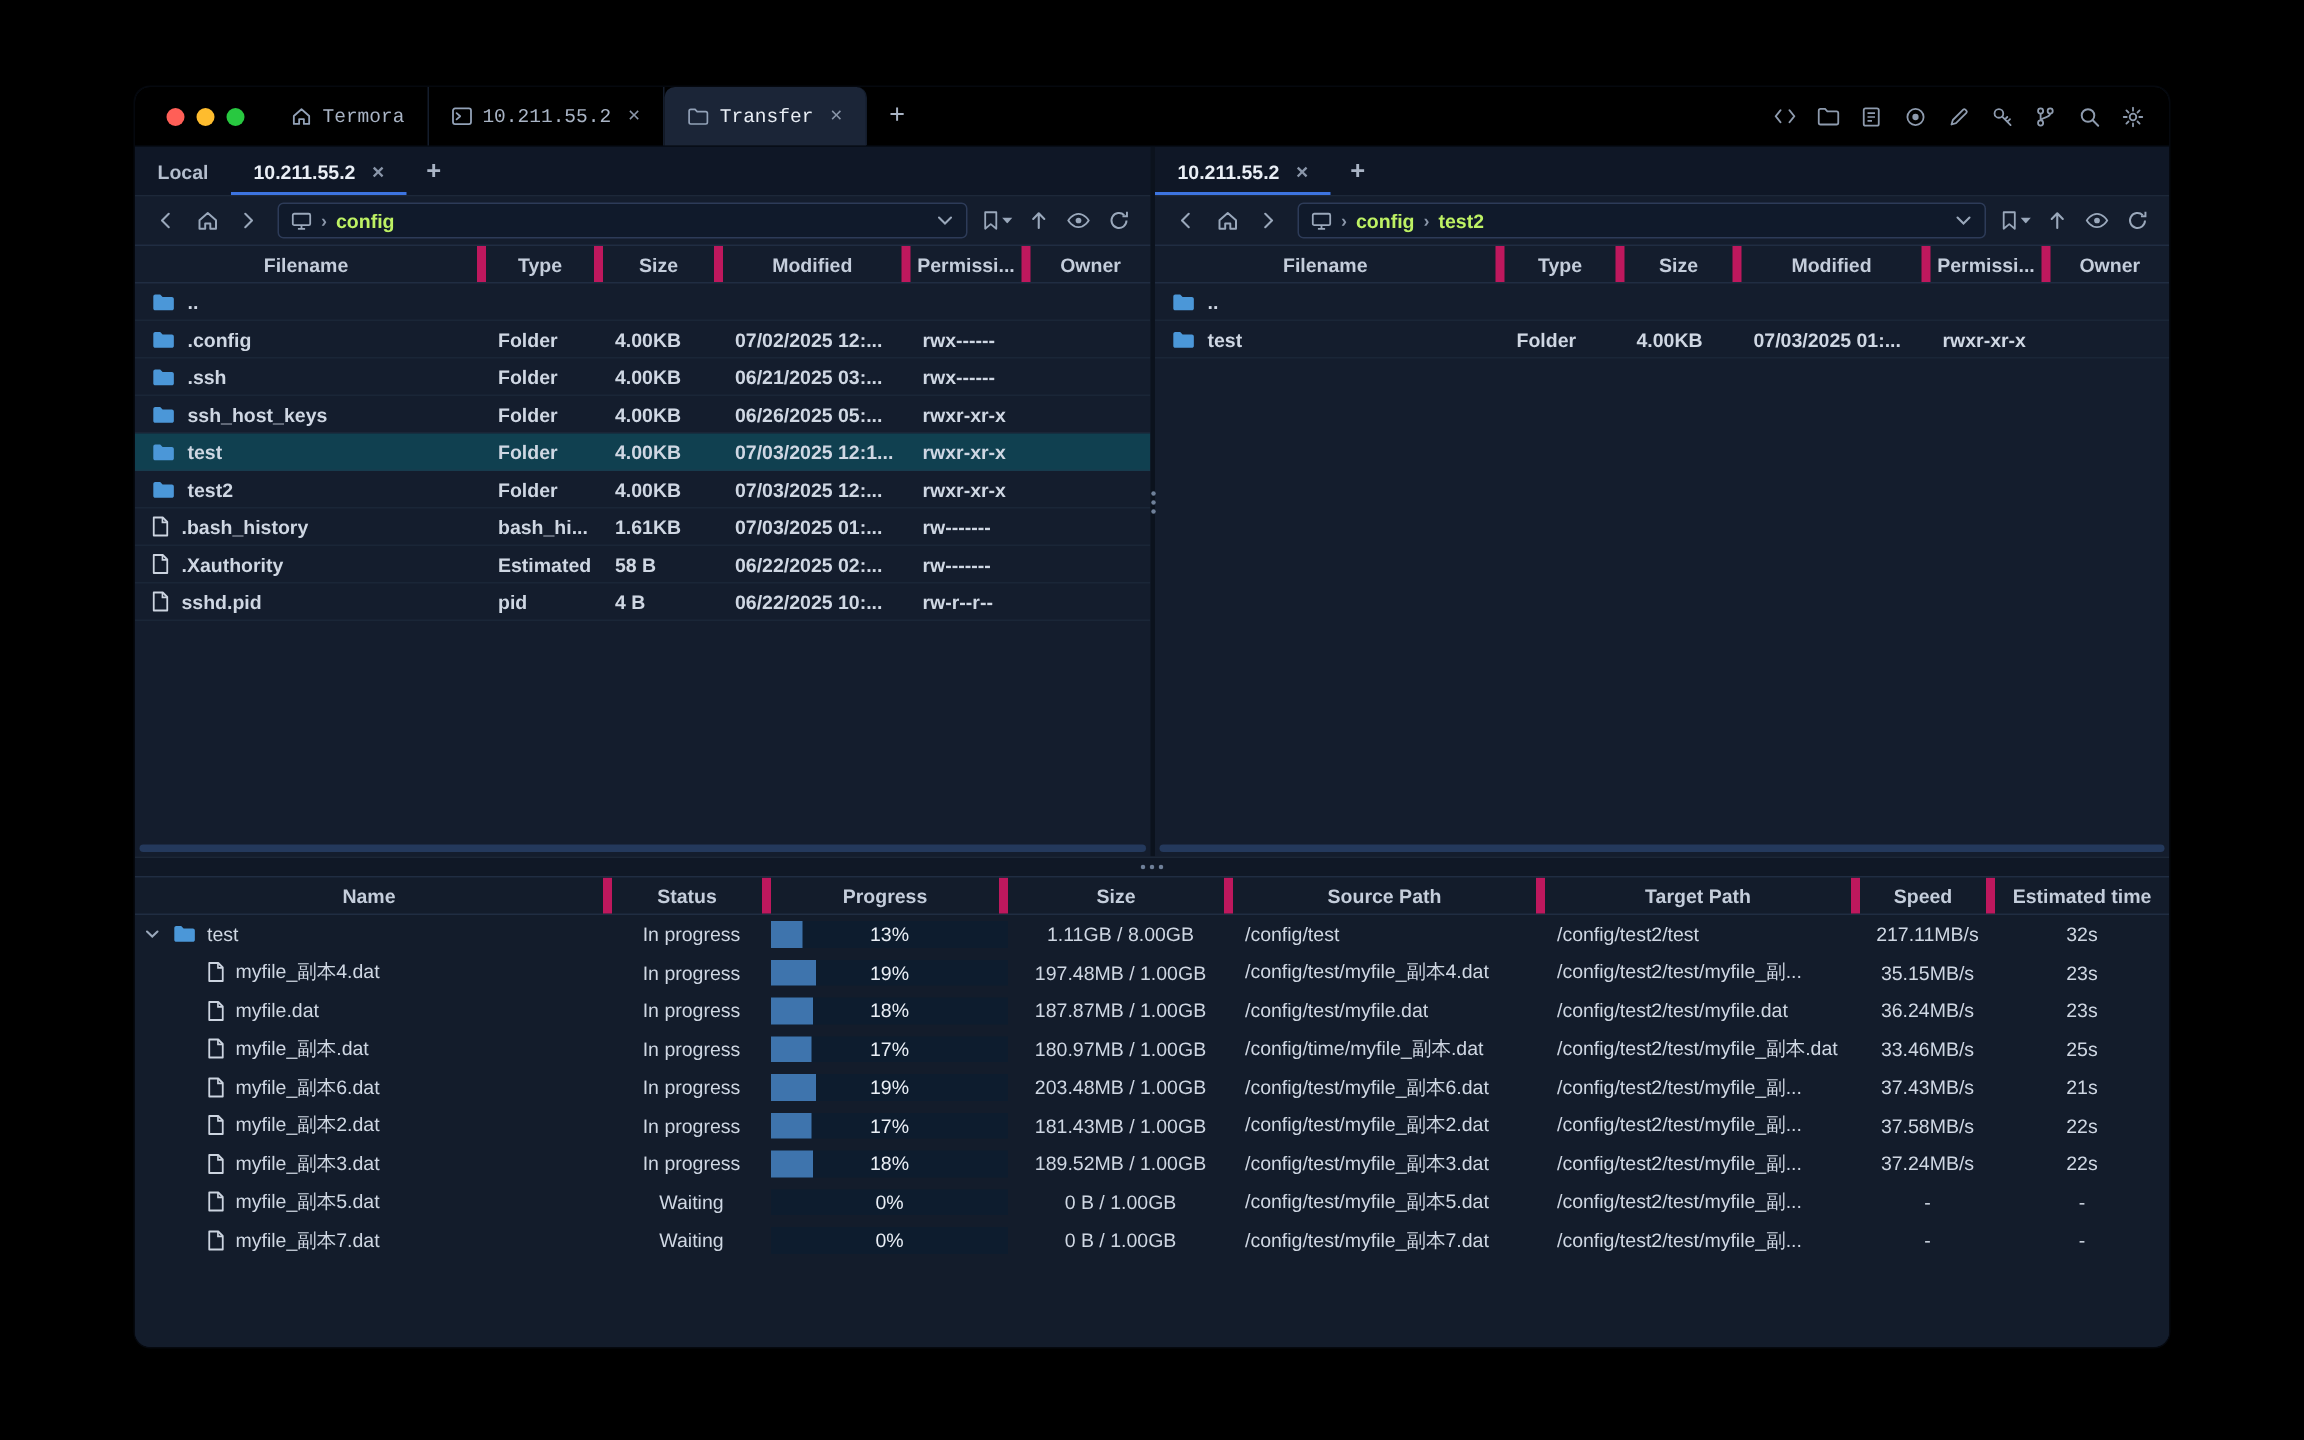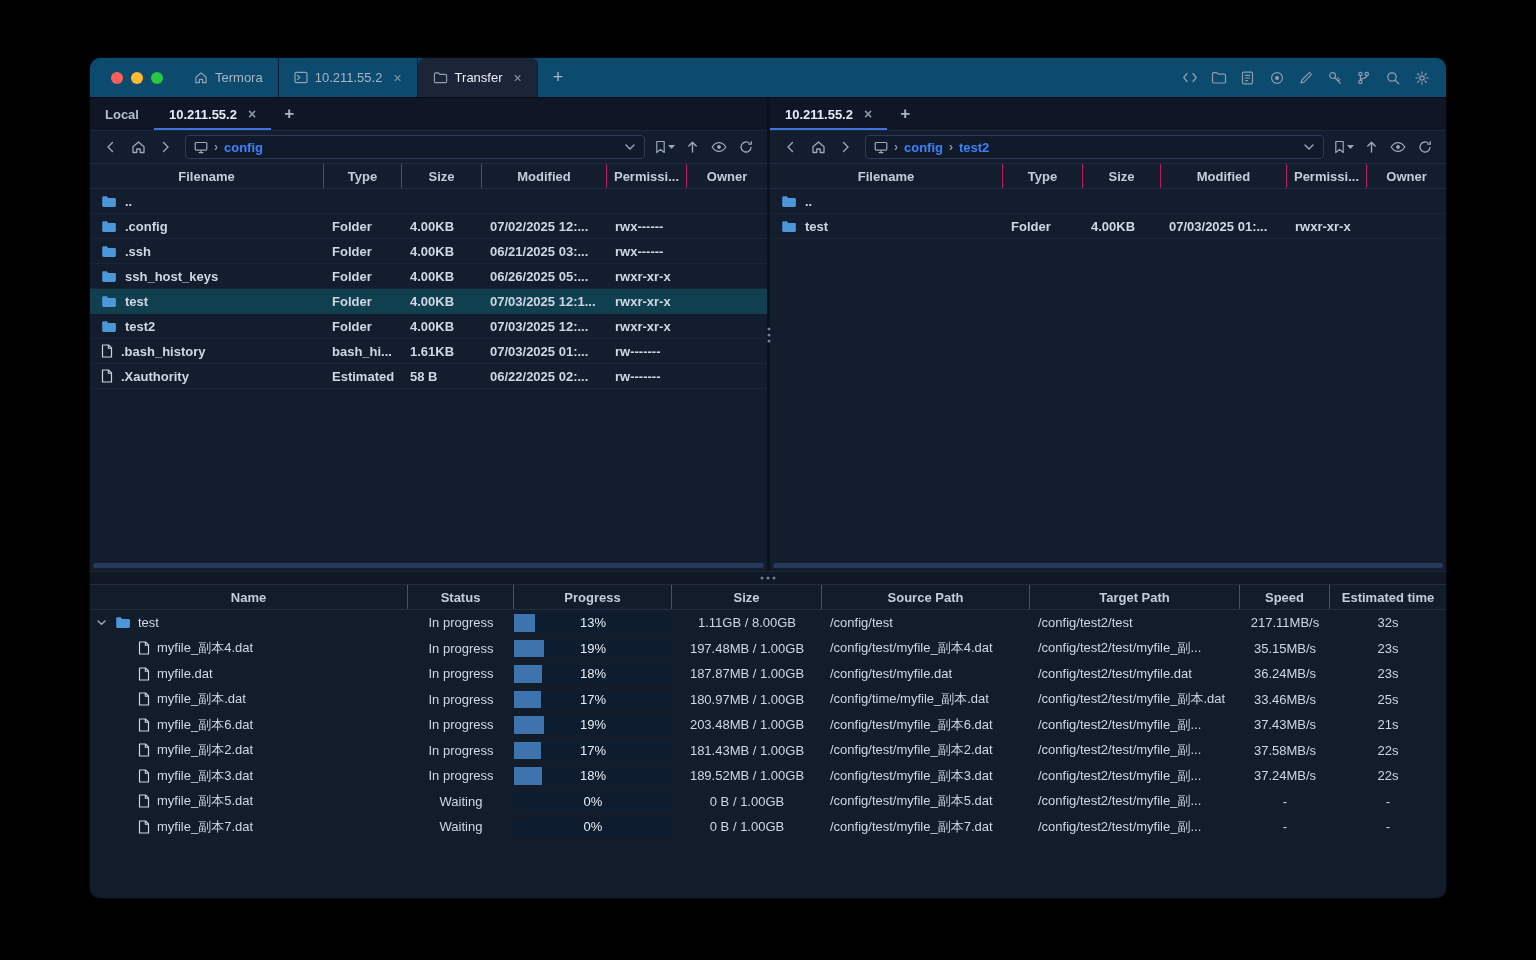--- a/index.html
+++ b/index.html
@@ -4,21 +4,21 @@
 <style>
   * { margin:0; padding:0; box-sizing:border-box; }
   html,body { width:1536px; height:960px; background:#000; overflow:hidden; }
   body { font-family:"Liberation Sans","DejaVu Sans",sans-serif; font-size:13px; color:#cfd7e3; }
 
   .window { position:absolute; left:90px; top:58px; width:1356px; height:840px;
     background:#141d2d; border-radius:10px; overflow:hidden; display:flex; flex-direction:column;
     box-shadow:0 0 0 1px #05080e, 0 24px 70px rgba(0,0,0,.65); }
 
   
-  .titlebar { flex:0 0 40px; background:#0c4a6e; display:flex; align-items:stretch; border-bottom:1px solid #070d17; }
+  .titlebar { flex:0 0 40px; background:#000000; display:flex; align-items:stretch; border-bottom:1px solid #070d17;font-family:Liberation Mono, monospace; }
   .traffic { display:flex; align-items:center; gap:8px; padding:0 16px 0 21px; }
   .dot { width:12px; height:12px; border-radius:50%; }
   .dot.red{background:var(--traffic-red,#ff5f57);} .dot.yellow{background:var(--traffic-yellow,#febc2e);} .dot.green{background:var(--traffic-green,#28c840);}
   .tb-tabs { display:flex; align-items:stretch; }
   .tb-tab { display:flex; align-items:center; gap:7px; padding:0 15px; color:#a9b4c5; border-right:1px solid #141d2c; }
   .tb-tab.active { background:#1b2537; color:#e9eef5; border-radius:7px 7px 0 0; }
   .tabicon { display:flex; align-items:center; color:#93a2b8; }
   .tabclose { margin-left:4px; color:#8a96a9; font-size:14px; line-height:1; }
   .tb-plus { display:flex; align-items:center; padding:0 15px; color:#a9b4c5; font-size:18px; }
   .tb-actions { margin-left:auto; display:flex; align-items:center; gap:4px; padding-right:12px; }
@@ -39,26 +39,26 @@
   .p-tab.active { color:#e9eef5; }
   .p-tab.active::after { content:""; position:absolute; left:0; right:0; bottom:0; height:2px; background:var(--accent,#3d74e0); }
   .p-plus { display:flex; align-items:center; padding:0 13px; color:#a9b4c5; font-size:17px; }
 
   .navbar { flex:0 0 32px; display:flex; align-items:center; gap:3px; padding:0 9px; }
   .nicon { min-width:24px; height:24px; display:flex; align-items:center; justify-content:center; color:#9aa8bb; gap:2px; }
   .crumbbox { flex:1; height:24px; margin:0 5px; border:1px solid #2d3b58; border-radius:4px; background:#101a2b;
     display:flex; align-items:center; padding:0 8px; gap:6px; min-width:0; }
   .dev-icon { display:flex; align-items:center; color:#9aa8bb; }
   .crumbs { display:flex; align-items:center; gap:6px; min-width:0; overflow:hidden; }
-  .crumb { color:#3b82f6; white-space:nowrap; }
+  .crumb { color:#bef264; white-space:nowrap; }
   .crumb-sep { color:#8a96a9; font-size:12px; }
   .crumb-caret { margin-left:auto; display:flex; color:#9aa8bb; }
 
   .fhead { display:grid; flex:0 0 26px; align-items:stretch; border-top:1px solid #202d42; border-bottom:1px solid #202d42; color:#c4cddb; }
-  .hcell { display:flex; align-items:center; justify-content:center; border-right:1px solid #be185d; overflow:hidden; white-space:nowrap; padding:0 4px; }
+  .hcell { display:flex; align-items:center; justify-content:center; border-right:6px solid #be185d; overflow:hidden; white-space:nowrap; padding:0 4px; }
   .hcell:last-child { border-right:none; }
   .left-grid  { grid-template-columns:234px 78px 80px 125px 80px 1fr; }
   .right-grid { grid-template-columns:233px 80px 78px 126px 80px 1fr; }
 
   .fbody { flex:1; overflow:hidden; }
   .frow { display:grid; height:25px; align-items:center; border-bottom:1px solid rgba(38,52,74,.38); }
   .frow.selected { background:var(--selected-row,#104050); }
   .fcell { padding:0 8px; white-space:nowrap; overflow:hidden; }
   .namecell { display:flex; align-items:center; gap:8px; padding-left:11px; }
   .ficon { display:flex; align-items:center; flex:0 0 auto; }
@@ -385,20 +385,36 @@
                   </svg>
                 </span>
                 <span class="ftext">.Xauthority</span>
               </div>
               <div class="fcell">Estimated</div>
               <div class="fcell">58 B</div>
               <div class="fcell">06/22/2025 02:...</div>
               <div class="fcell">rw-------</div>
               <div class="fcell"></div>
             </div>
+            <div class="frow left-grid">
+              <div class="fcell namecell">
+                <span class="ficon">
+                  <svg width="12" height="14" viewBox="0 0 12 14">
+                    <path d="M1.5 1h6L10.5 4v9h-9V1z" fill="none" stroke="#ccd4e0" stroke-width="1.2" stroke-linejoin="round"></path>
+                    <path d="M7.3 1v3.2h3.2" fill="none" stroke="#ccd4e0" stroke-width="1.1"></path>
+                  </svg>
+                </span>
+                <span class="ftext">sshd.pid</span>
+              </div>
+              <div class="fcell">pid</div>
+              <div class="fcell">4 B</div>
+              <div class="fcell">06/22/2025 10:...</div>
+              <div class="fcell">rw-r--r--</div>
+              <div class="fcell"></div>
+            </div>
           </div>
         <div class="hscroll"></div>
       </div>
 
       <div class="vsplit">
         <div class="vdots">
             <i></i>
             <i></i>
             <i></i>
           </div>

